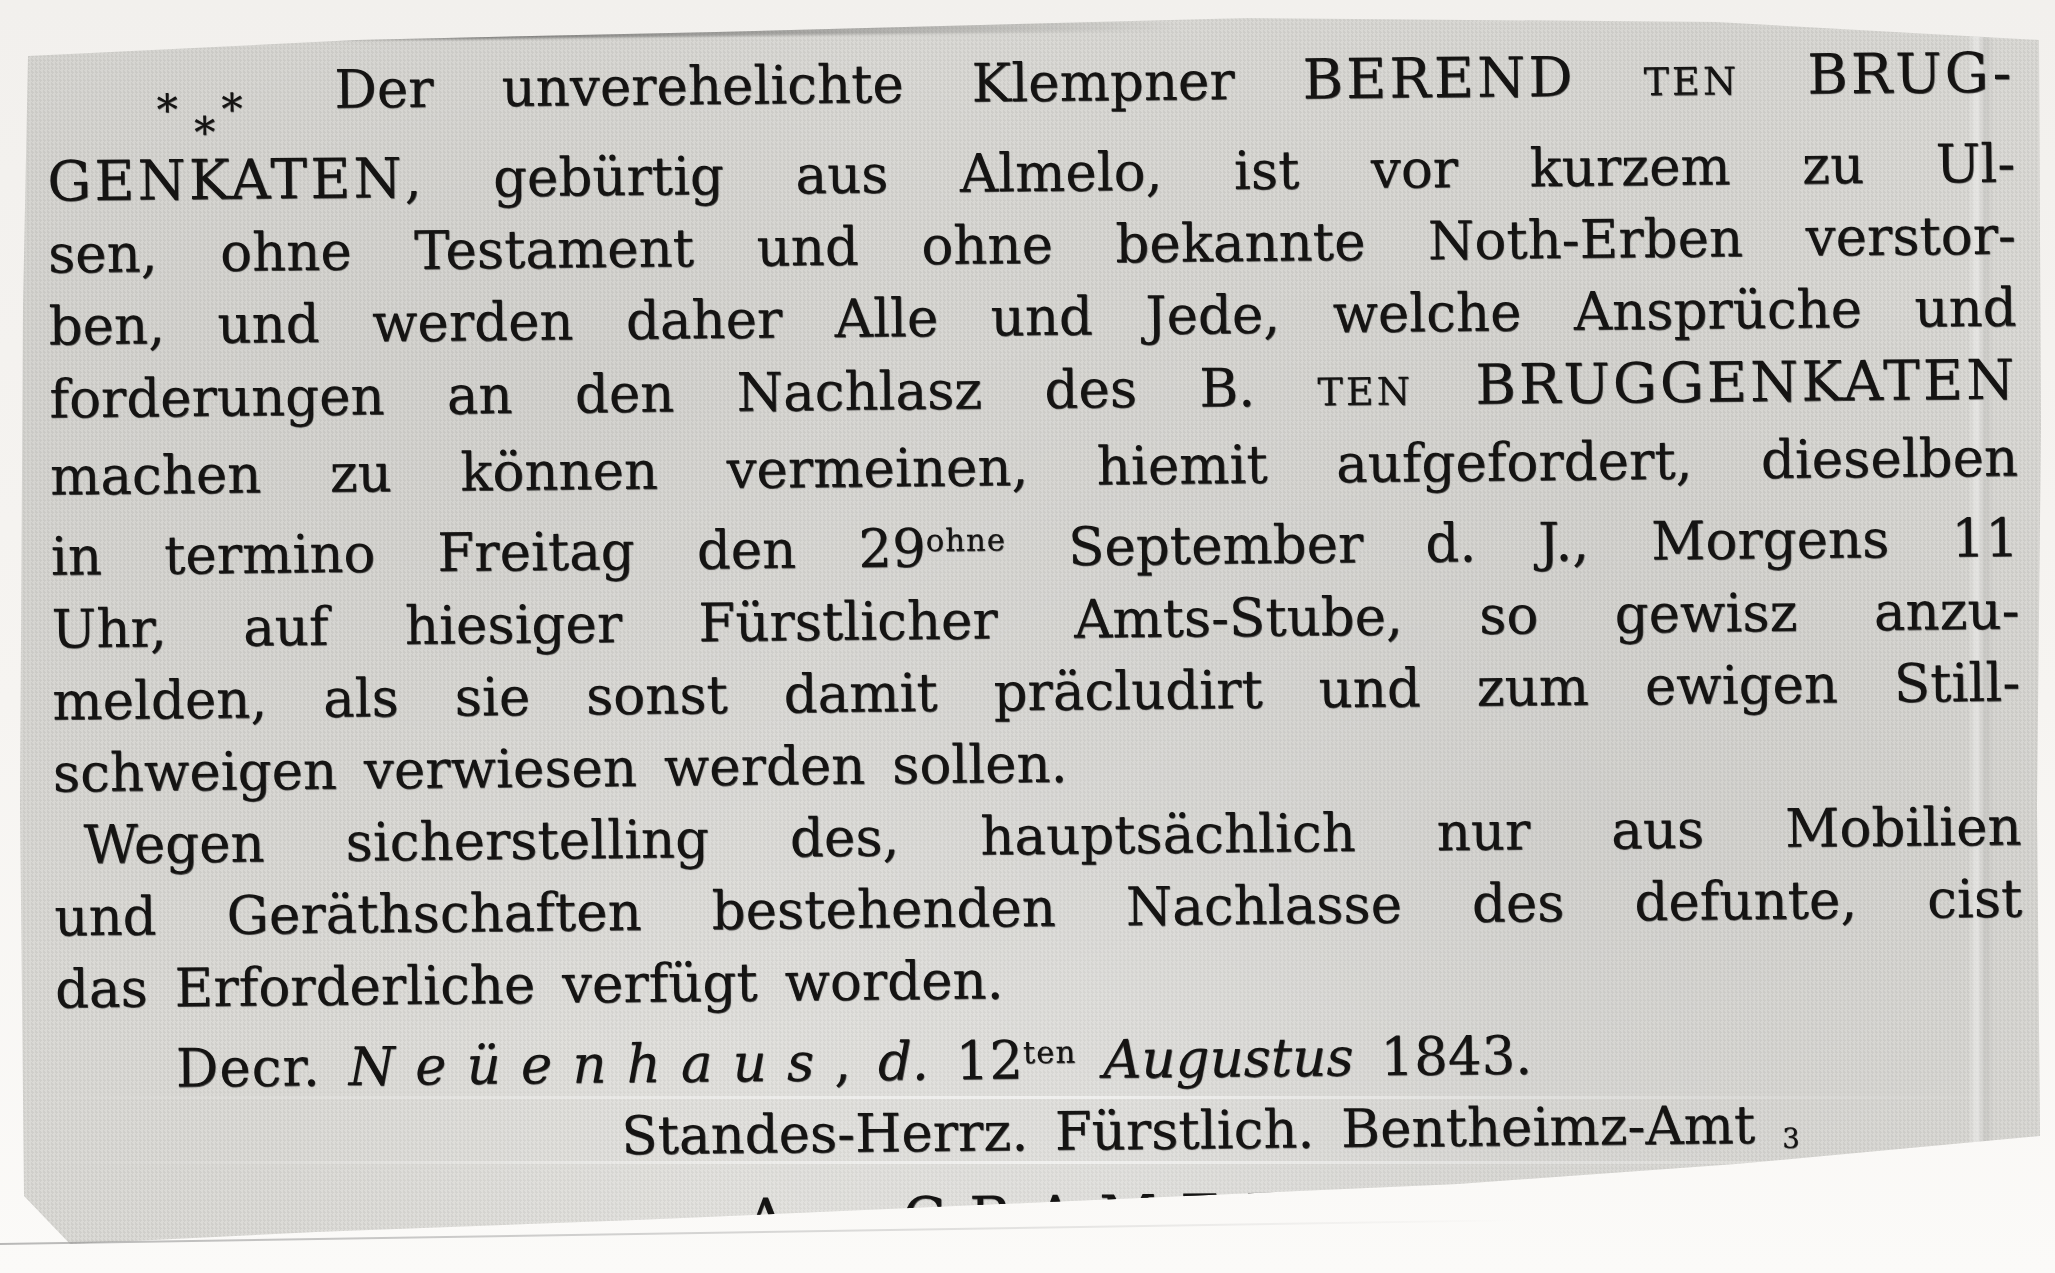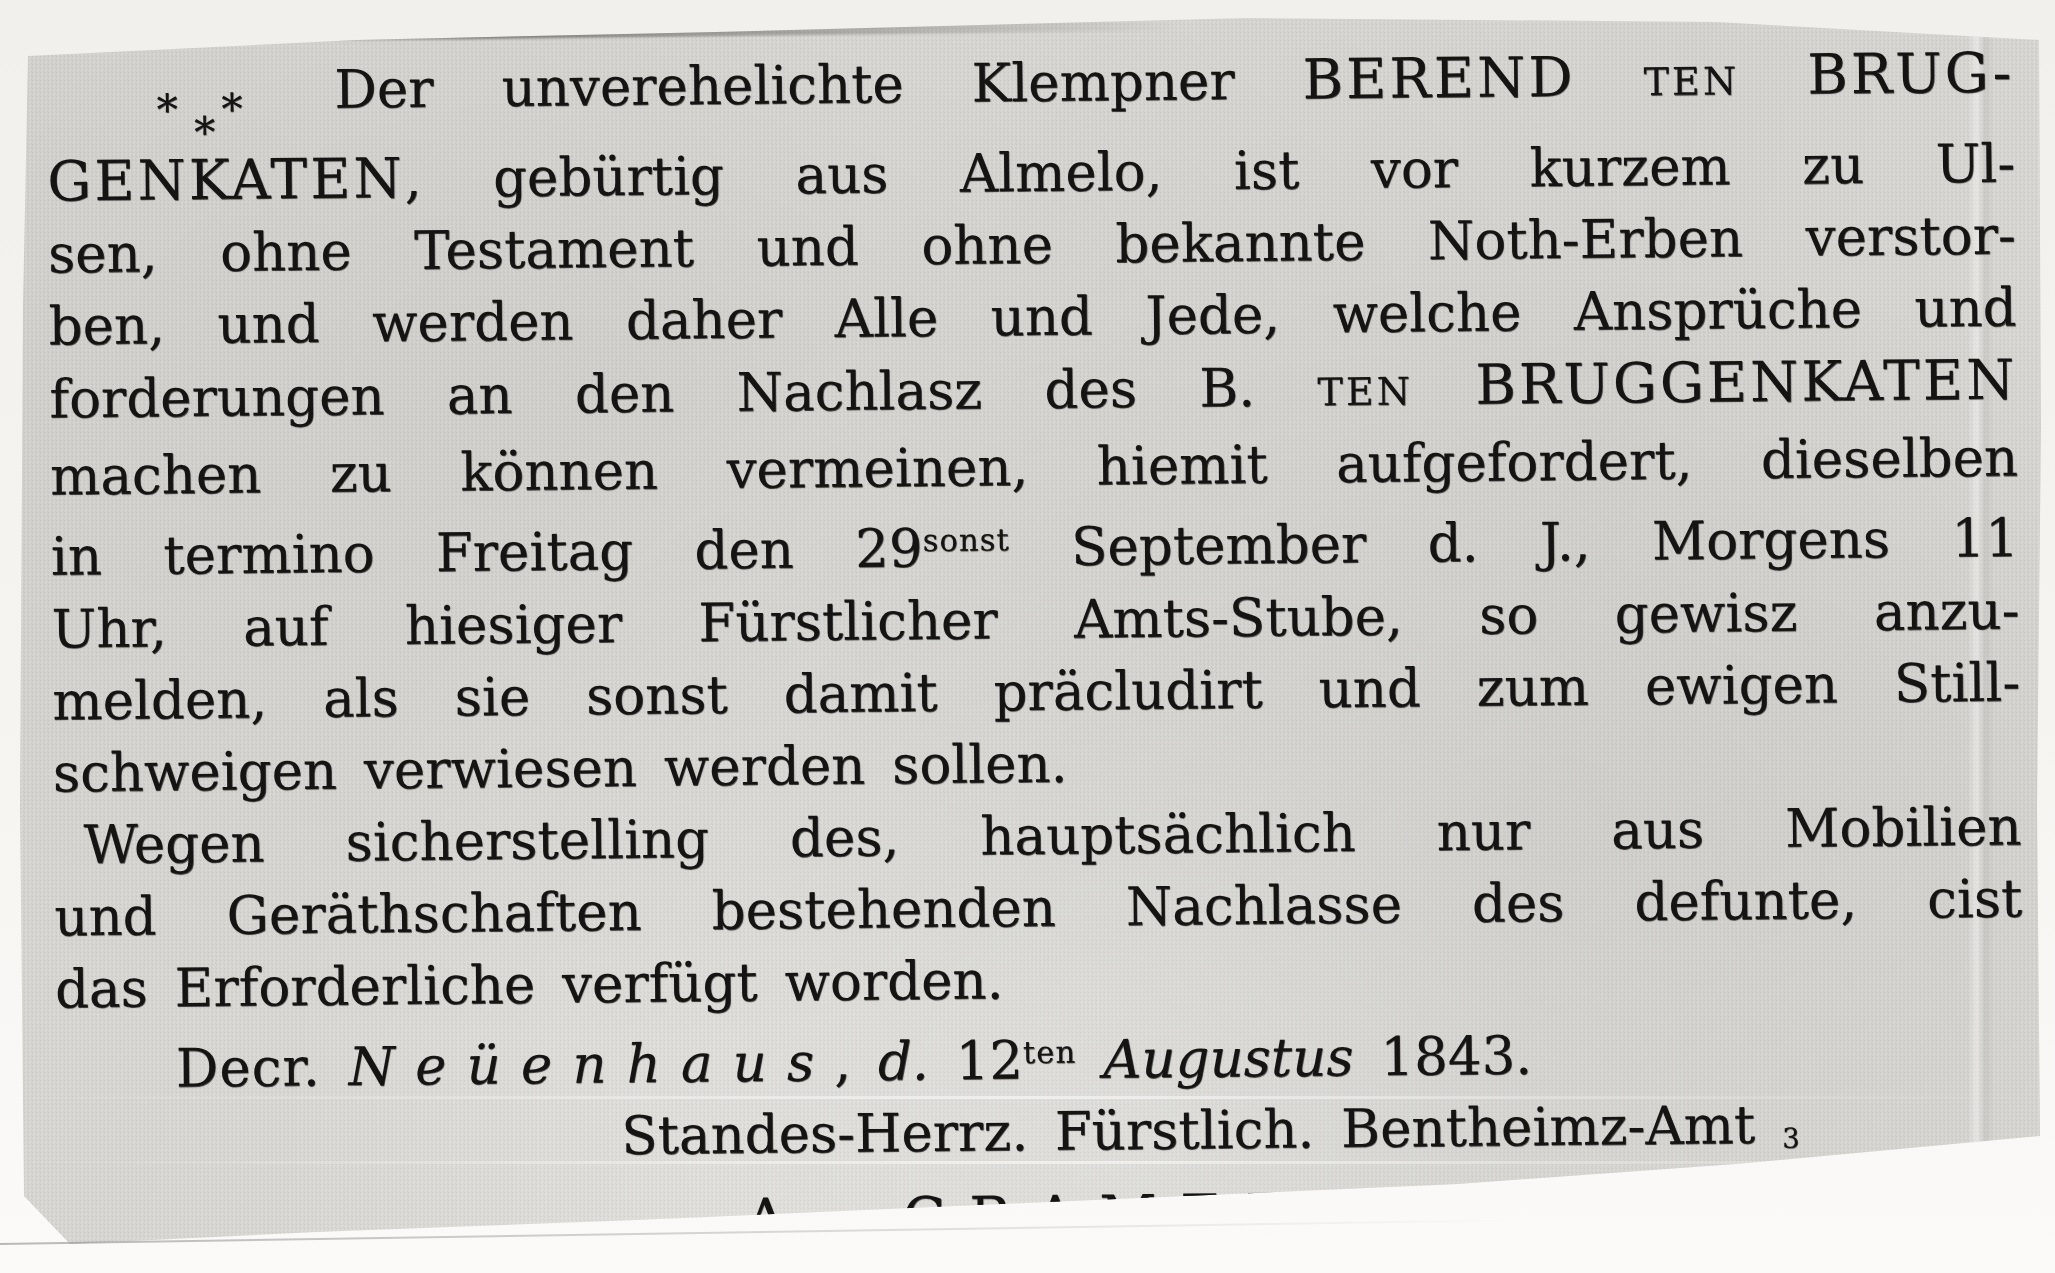--- a/index.html
+++ b/index.html
@@ -124,21 +124,21 @@
     <div class="textblock" id="textblock">
         <div class="tline al-justify" style="text-indent: 55px;"><span class="asterism">
             <span class="row1">* *</span>
             <span class="row2">*</span>
           </span><span class="seg normal"> Der unverehelichte Klempner </span><span class="seg caps">BEREND</span><span class="seg normal"> </span><span class="seg smallcaps">TEN</span><span class="seg normal"> </span><span class="seg caps">BRUG-</span></div>
         <div class="tline al-justify"><span class="seg caps">GENKATEN</span><span class="seg normal">, gebürtig aus Almelo, ist vor kurzem zu Ul-</span></div>
         <div class="tline al-justify"><span class="seg normal">sen, ohne Testament und ohne bekannte Noth-Erben verstor-</span></div>
         <div class="tline al-justify"><span class="seg normal">ben, und werden daher Alle und Jede, welche Ansprüche und</span></div>
         <div class="tline al-justify"><span class="seg normal">forderungen an den Nachlasz des B. </span><span class="seg smallcaps">TEN</span><span class="seg normal"> </span><span class="seg caps">BRUGGENKATEN</span></div>
         <div class="tline al-justify"><span class="seg normal">machen zu können vermeinen, hiemit aufgefordert, dieselben</span></div>
-        <div class="tline al-justify"><span class="seg normal">in termino Freitag den 29</span><span class="seg sup">sonst</span><span class="seg normal"> September d. J., Morgens 11</span></div>
+        <div class="tline al-justify"><span class="seg normal">in termino Freitag den 29</span><span class="seg sup">ohne</span><span class="seg normal"> September d. J., Morgens 11</span></div>
         <div class="tline al-justify"><span class="seg normal">Uhr, auf hiesiger Fürstlicher Amts-Stube, so gewisz anzu-</span></div>
         <div class="tline al-justify"><span class="seg normal">melden, als sie sonst damit präcludirt und zum ewigen Still-</span></div>
         <div class="tline al-left"><span class="seg normal">schweigen verwiesen werden sollen.</span></div>
         <div class="tline al-justify" style="text-indent: 30px;"><span class="seg normal">Wegen sicherstelling des, hauptsächlich nur aus Mobilien</span></div>
         <div class="tline al-justify"><span class="seg normal">und Geräthschaften bestehenden Nachlasse des defunte, cist</span></div>
         <div class="tline al-left"><span class="seg normal">das Erforderliche verfügt worden.</span></div>
         <div class="tline al-left" style="text-indent: 120px;"><span class="seg spaced">Decr. </span><span class="seg italic-spaced">Neüenhaus</span><span class="seg normal">, </span><span class="seg italic">d.</span><span class="seg normal"> 12</span><span class="seg sup">ten</span><span class="seg normal"> </span><span class="seg italic">Augustus</span><span class="seg normal"> 1843.</span></div>
         <div class="tline al-center" style="margin-left: 170px;"><span class="seg normal">Standes-Herrz. Fürstlich. Bentheimz-Amt </span><span class="seg sub">3</span></div>
         <div class="tline al-center" style="margin-left: 40px;"><span class="seg spaced-caps">A. CRAMEER.</span></div>
       </div>

